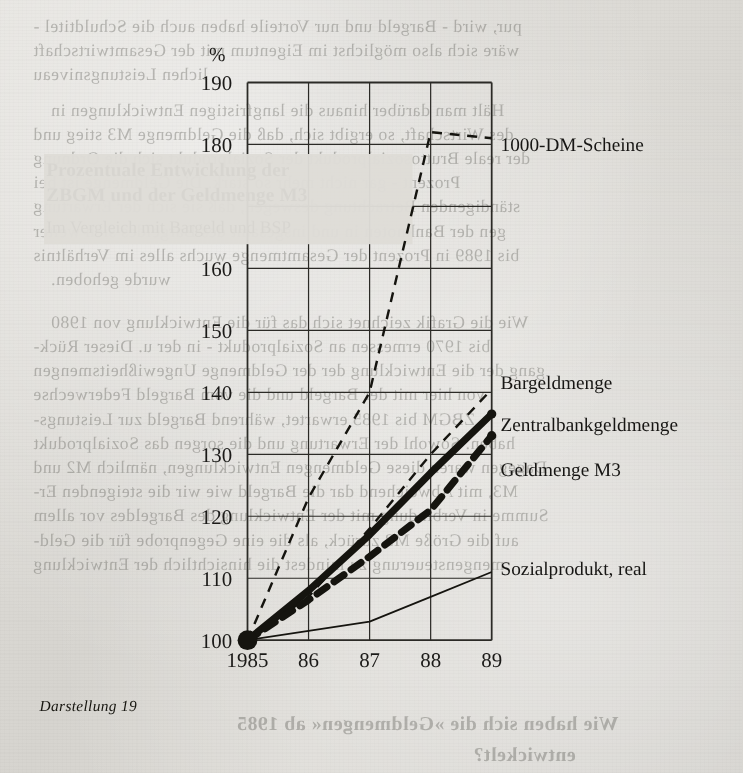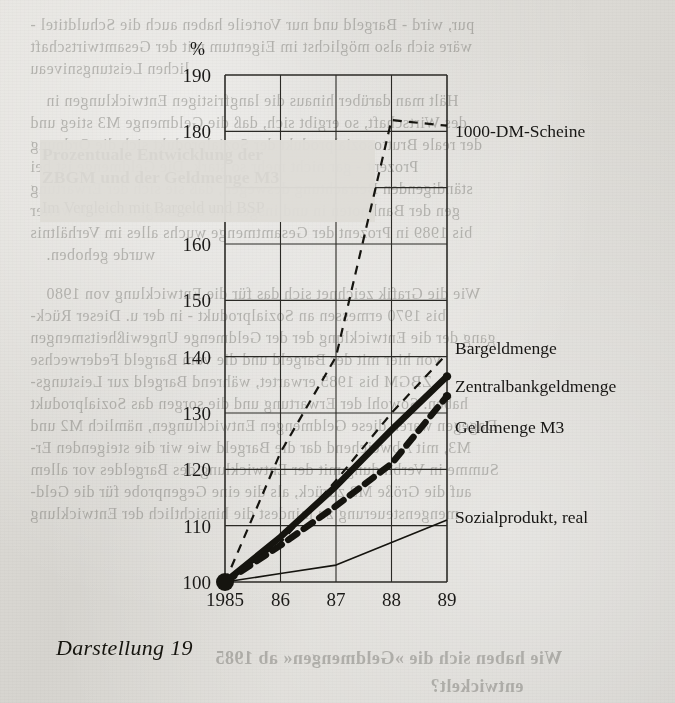--- a/index.html
+++ b/index.html
@@ -50,22 +50,22 @@
     color:#141310;
   }
   .title-main{
     font-size:17.5px;font-weight:bold;line-height:1.30;
     letter-spacing:.1px;
   }
   .title-sub{
     font-size:16px;margin-top:9px;line-height:1.2;
   }
   .caption{
-    position:absolute;left:56px;top:635px;
-    font-size:22px;font-style:italic;color:#16150f;
+    position:absolute;left:36px;top:635px;
+    font-size:14px;font-style:italic;color:#16150f;
     letter-spacing:.3px;
   }
 </style>
 </head>
 <body>
 
 <div id="page"></div>
 <div id="grain"></div>
 <div id="bleed">
     <div class="ghost" style="left: 30px; top: 16px; font-size: 16px;">pur, wird - Bargeld und nur Vorteile haben auch die Schuldtitel -</div>

